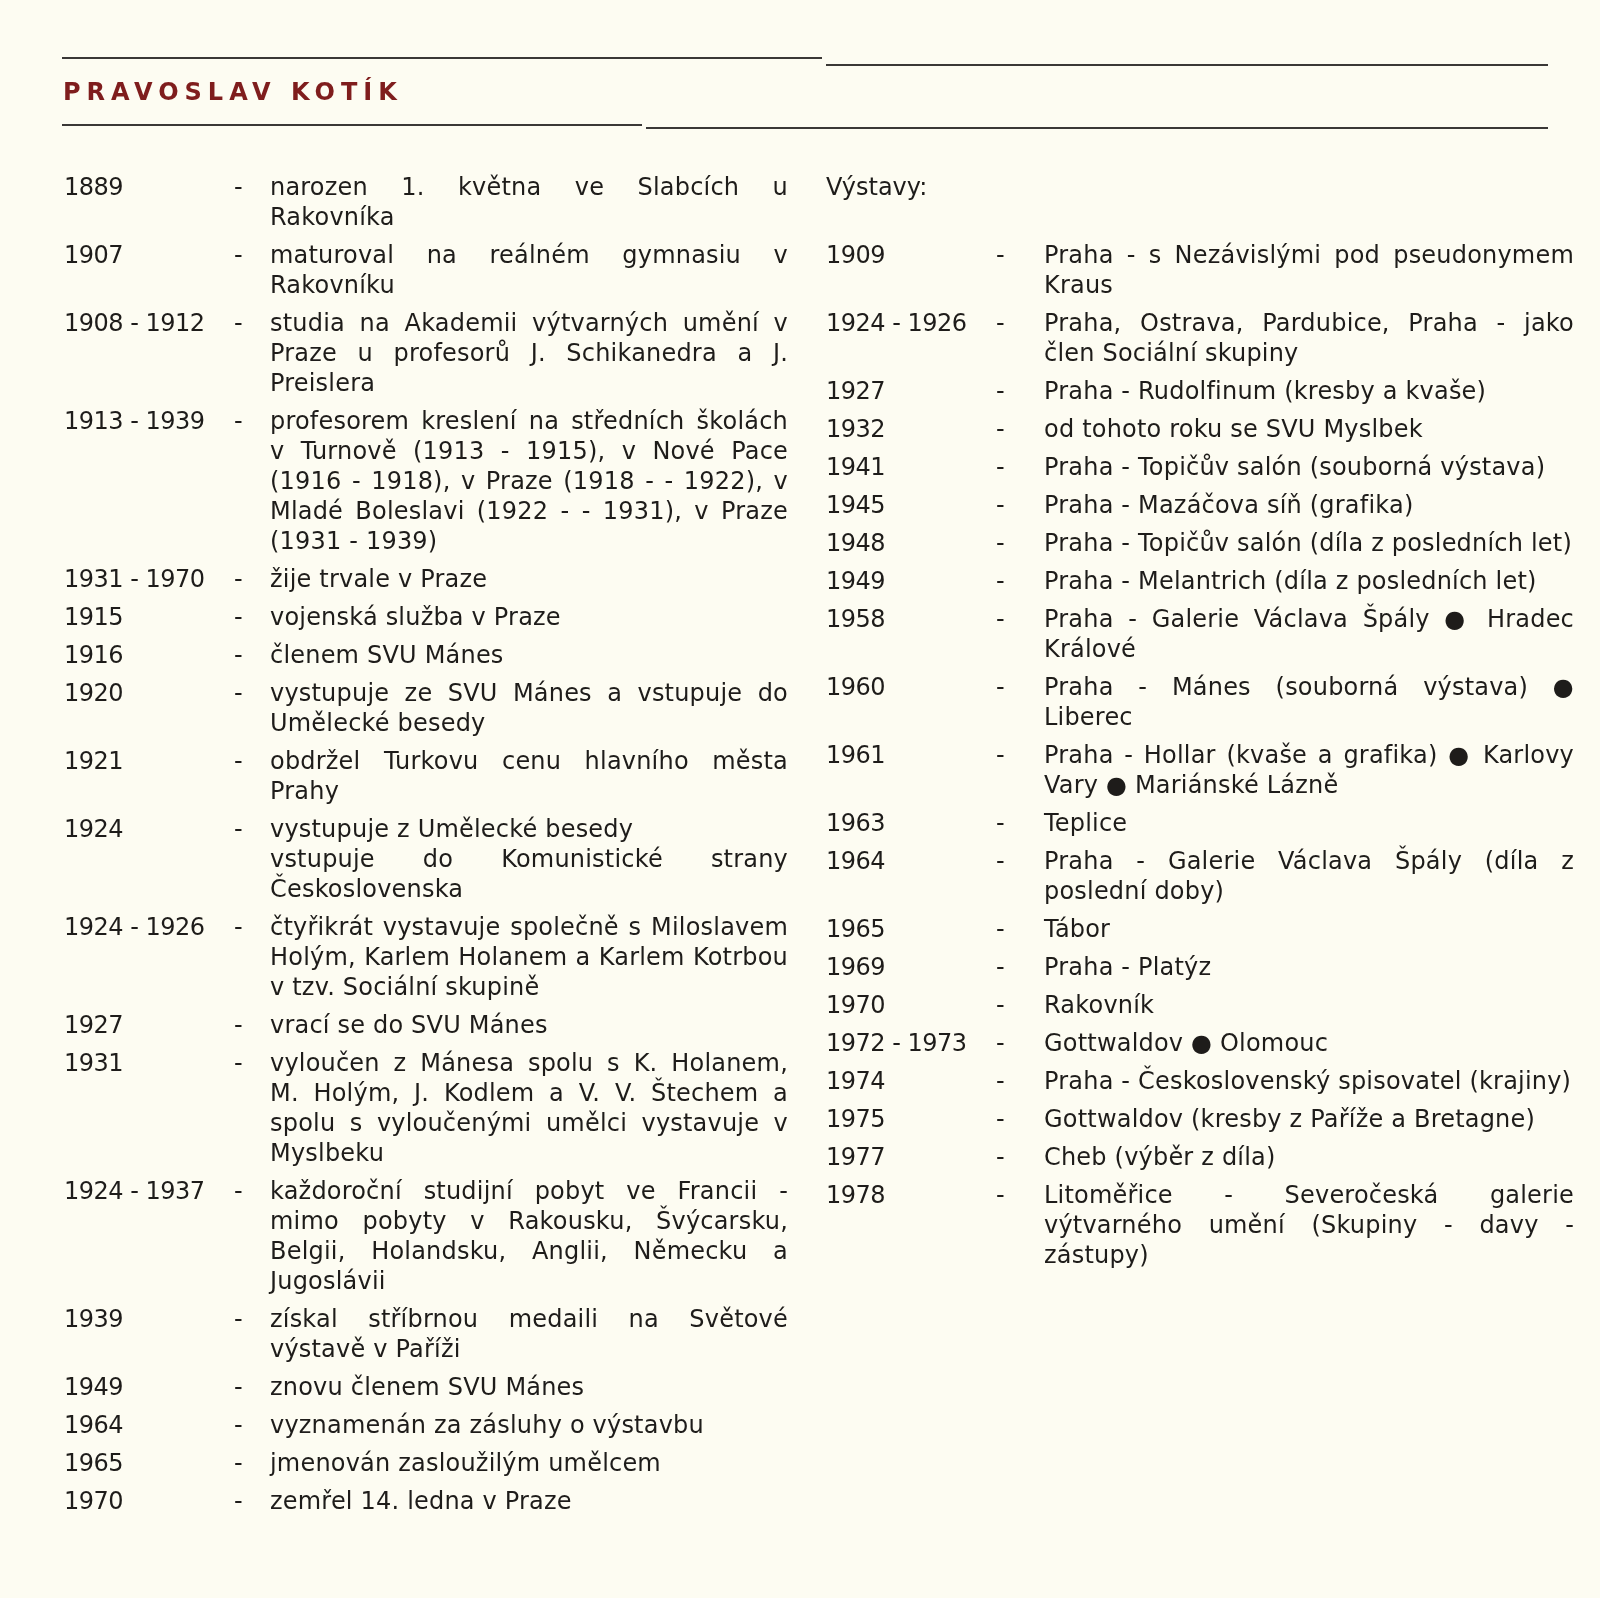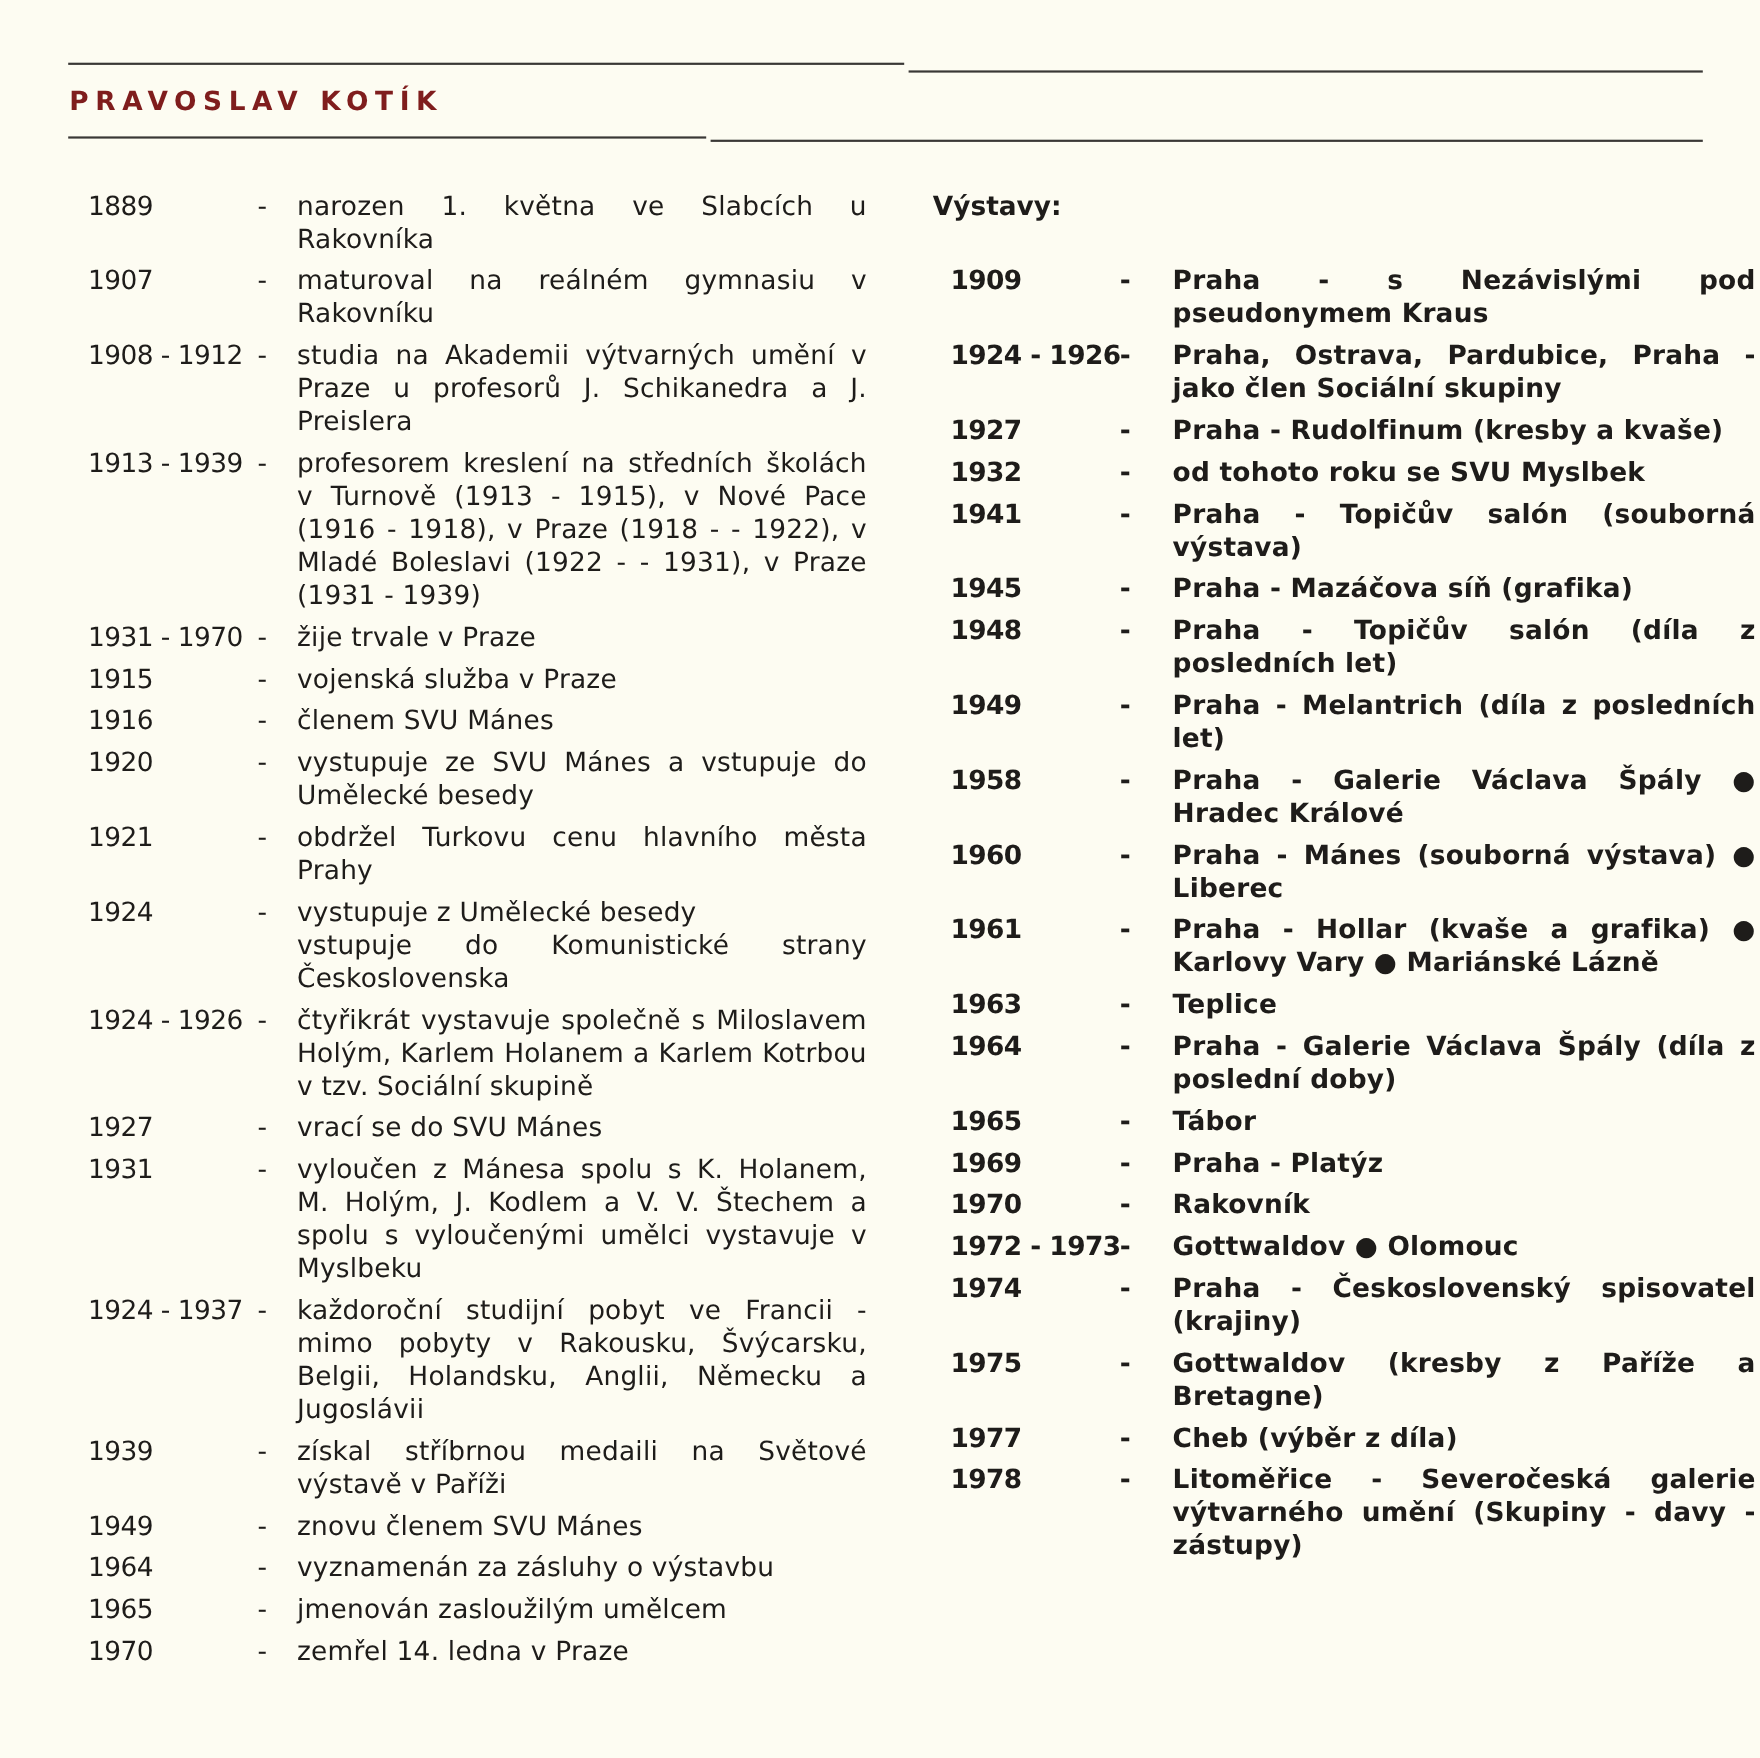--- a/index.html
+++ b/index.html
@@ -37,37 +37,36 @@
     }
 
     .col {
       position: absolute;
       top: 172px;
       width: 730px;
       font-size: 24px;
       line-height: 30px;
     }
     .col.left { left: 64px; }
-    .col.right { left: 848px; width: 728px; font-weight: bold; }
+    .col.right { left: 826px; width: 728px; }
 
     .section-heading {
       height: 68px;
       font-size: 24px;
       line-height: 30px;
     }
 
     .entry {
       display: grid;
       grid-template-columns: 170px 36px 1fr;
       margin-bottom: 8px;
     }
     .entry .year {
       white-space: nowrap;
       letter-spacing: -0.5px;
-      margin-left: 16px;
     }
     .entry .dash {
       text-align: left;
     }
     .entry .text {
       text-align: justify;
       letter-spacing: 0.2px;
     }
     .entry .text .line {
       display: block;

